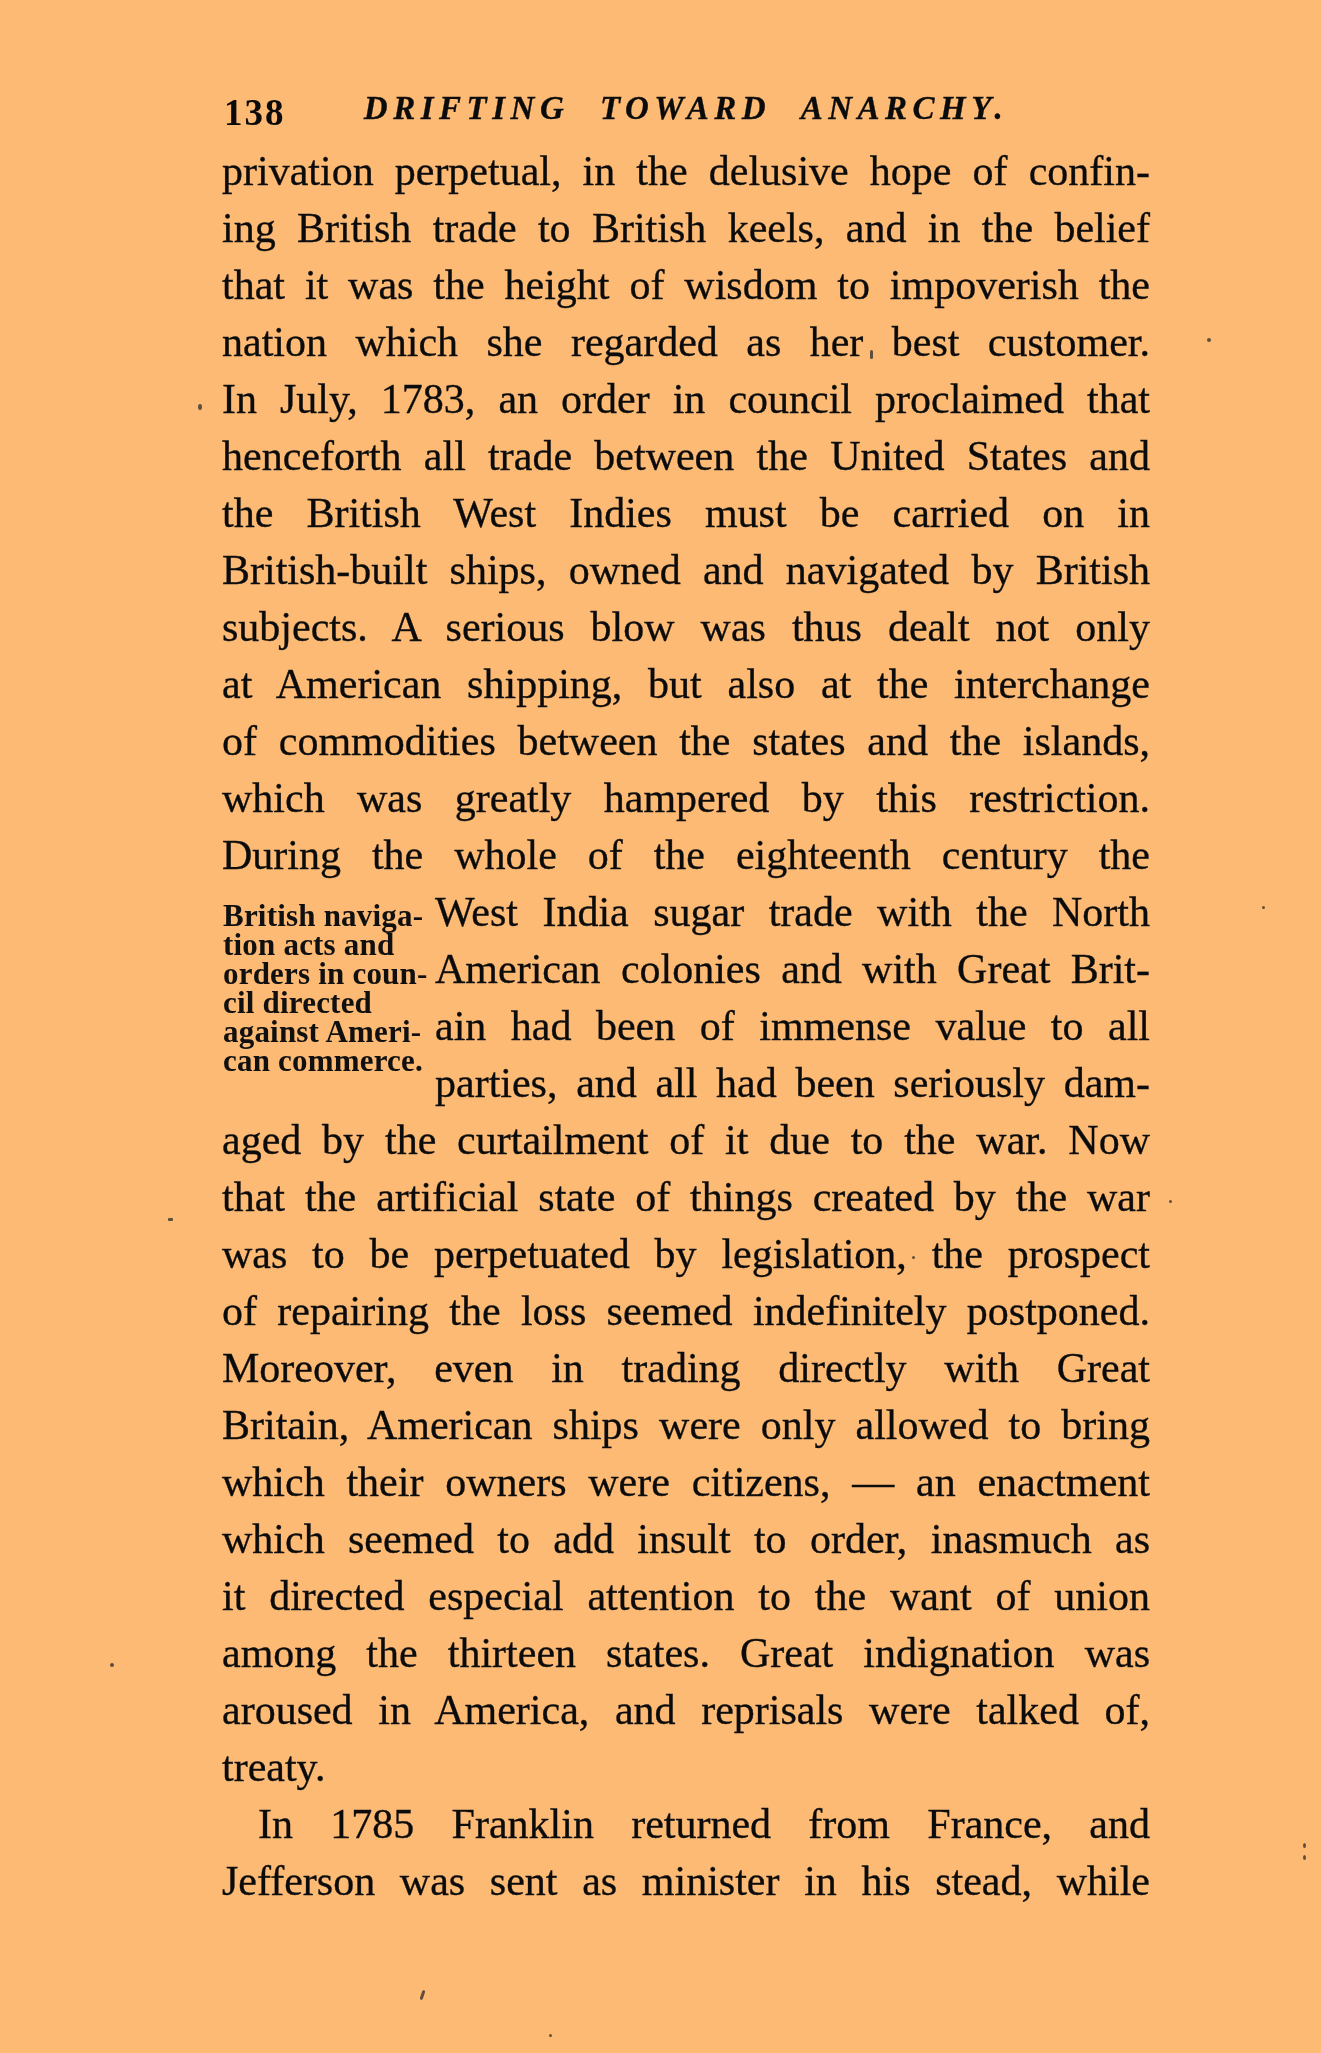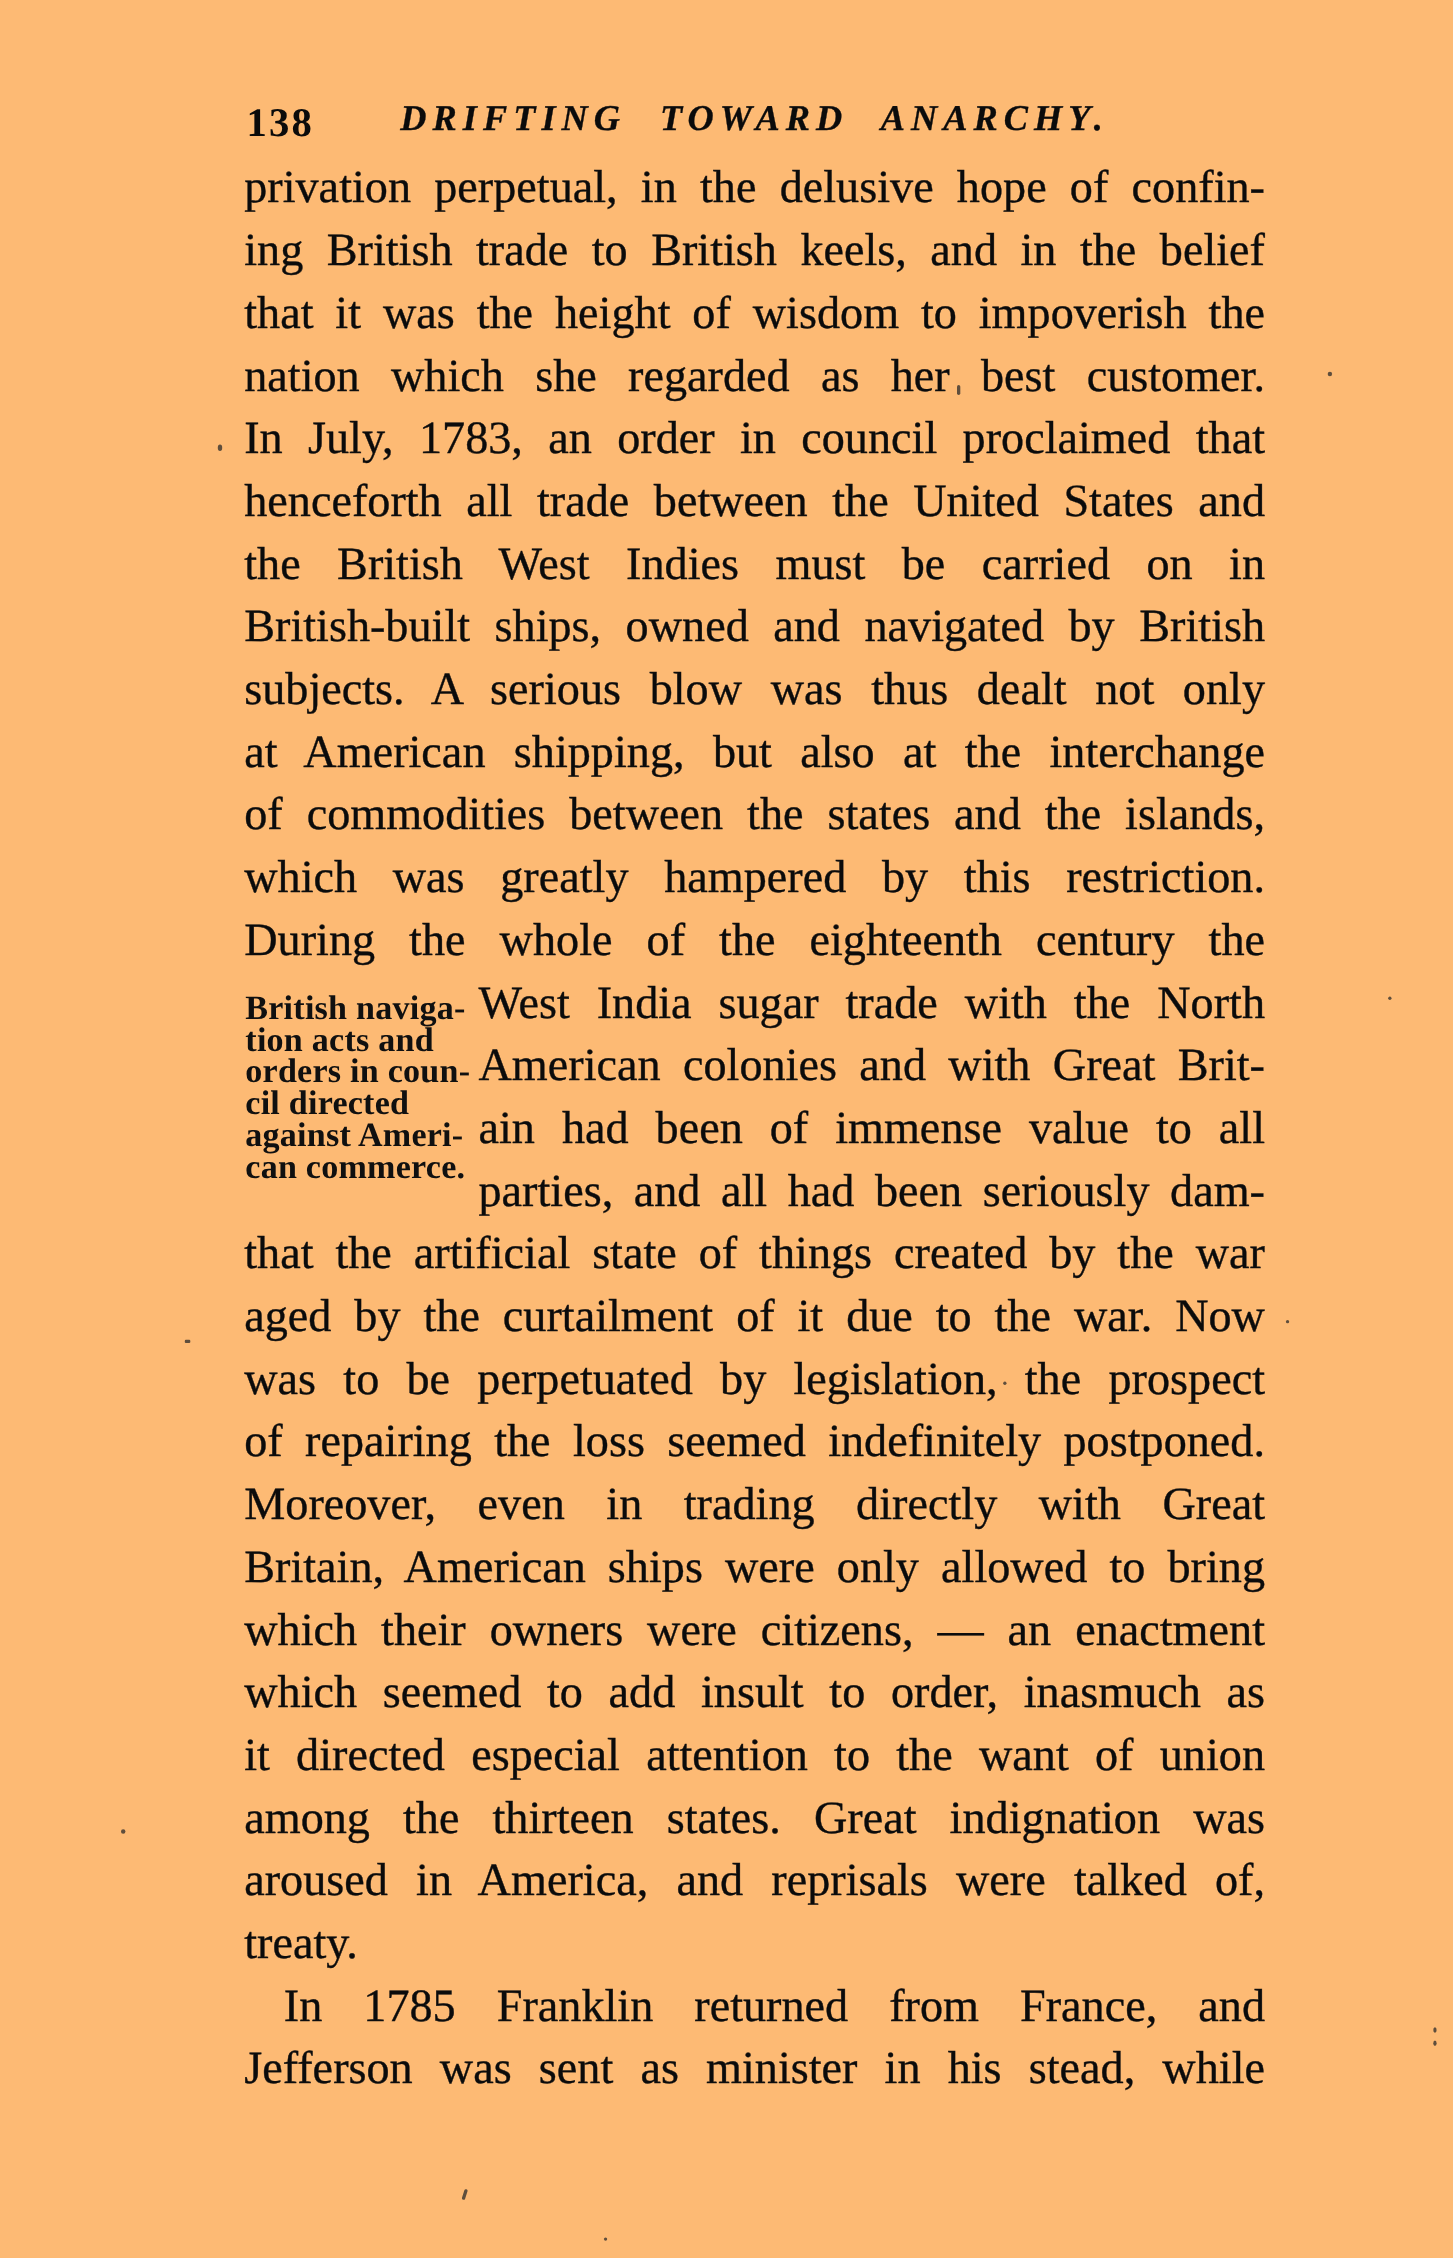--- a/index.html
+++ b/index.html
@@ -72,22 +72,22 @@
       <div class="line justify">British-built ships, owned and navigated by British</div>
       <div class="line justify">subjects.  A serious blow was thus dealt not only</div>
       <div class="line justify">at American shipping, but also at the interchange</div>
       <div class="line justify">of commodities between the states and the islands,</div>
       <div class="line justify">which was greatly hampered by this restriction.</div>
       <div class="line justify">During the whole of the eighteenth century the</div>
       <div class="line narrow">West India sugar trade with the North</div>
       <div class="line narrow">American colonies and with Great Brit-</div>
       <div class="line narrow">ain had been of immense value to all</div>
       <div class="line narrow">parties, and all had been seriously dam-</div>
+      <div class="line justify">aged by the curtailment of it due to the war.  Now</div>
       <div class="line justify">that the artificial state of things created by the war</div>
-      <div class="line justify">aged by the curtailment of it due to the war.  Now</div>
       <div class="line justify">was to be perpetuated by legislation, the prospect</div>
       <div class="line justify">of repairing the loss seemed indefinitely postponed.</div>
       <div class="line justify">Moreover, even in trading directly with Great</div>
       <div class="line justify">Britain, American ships were only allowed to bring</div>
       <div class="line justify">which their owners were citizens, — an enactment</div>
       <div class="line justify">which seemed to add insult to order, inasmuch as</div>
       <div class="line justify">it directed especial attention to the want of union</div>
       <div class="line justify">among the thirteen states.  Great indignation was</div>
       <div class="line justify">aroused in America, and reprisals were talked of,</div>
       <div class="line left">treaty.</div>

